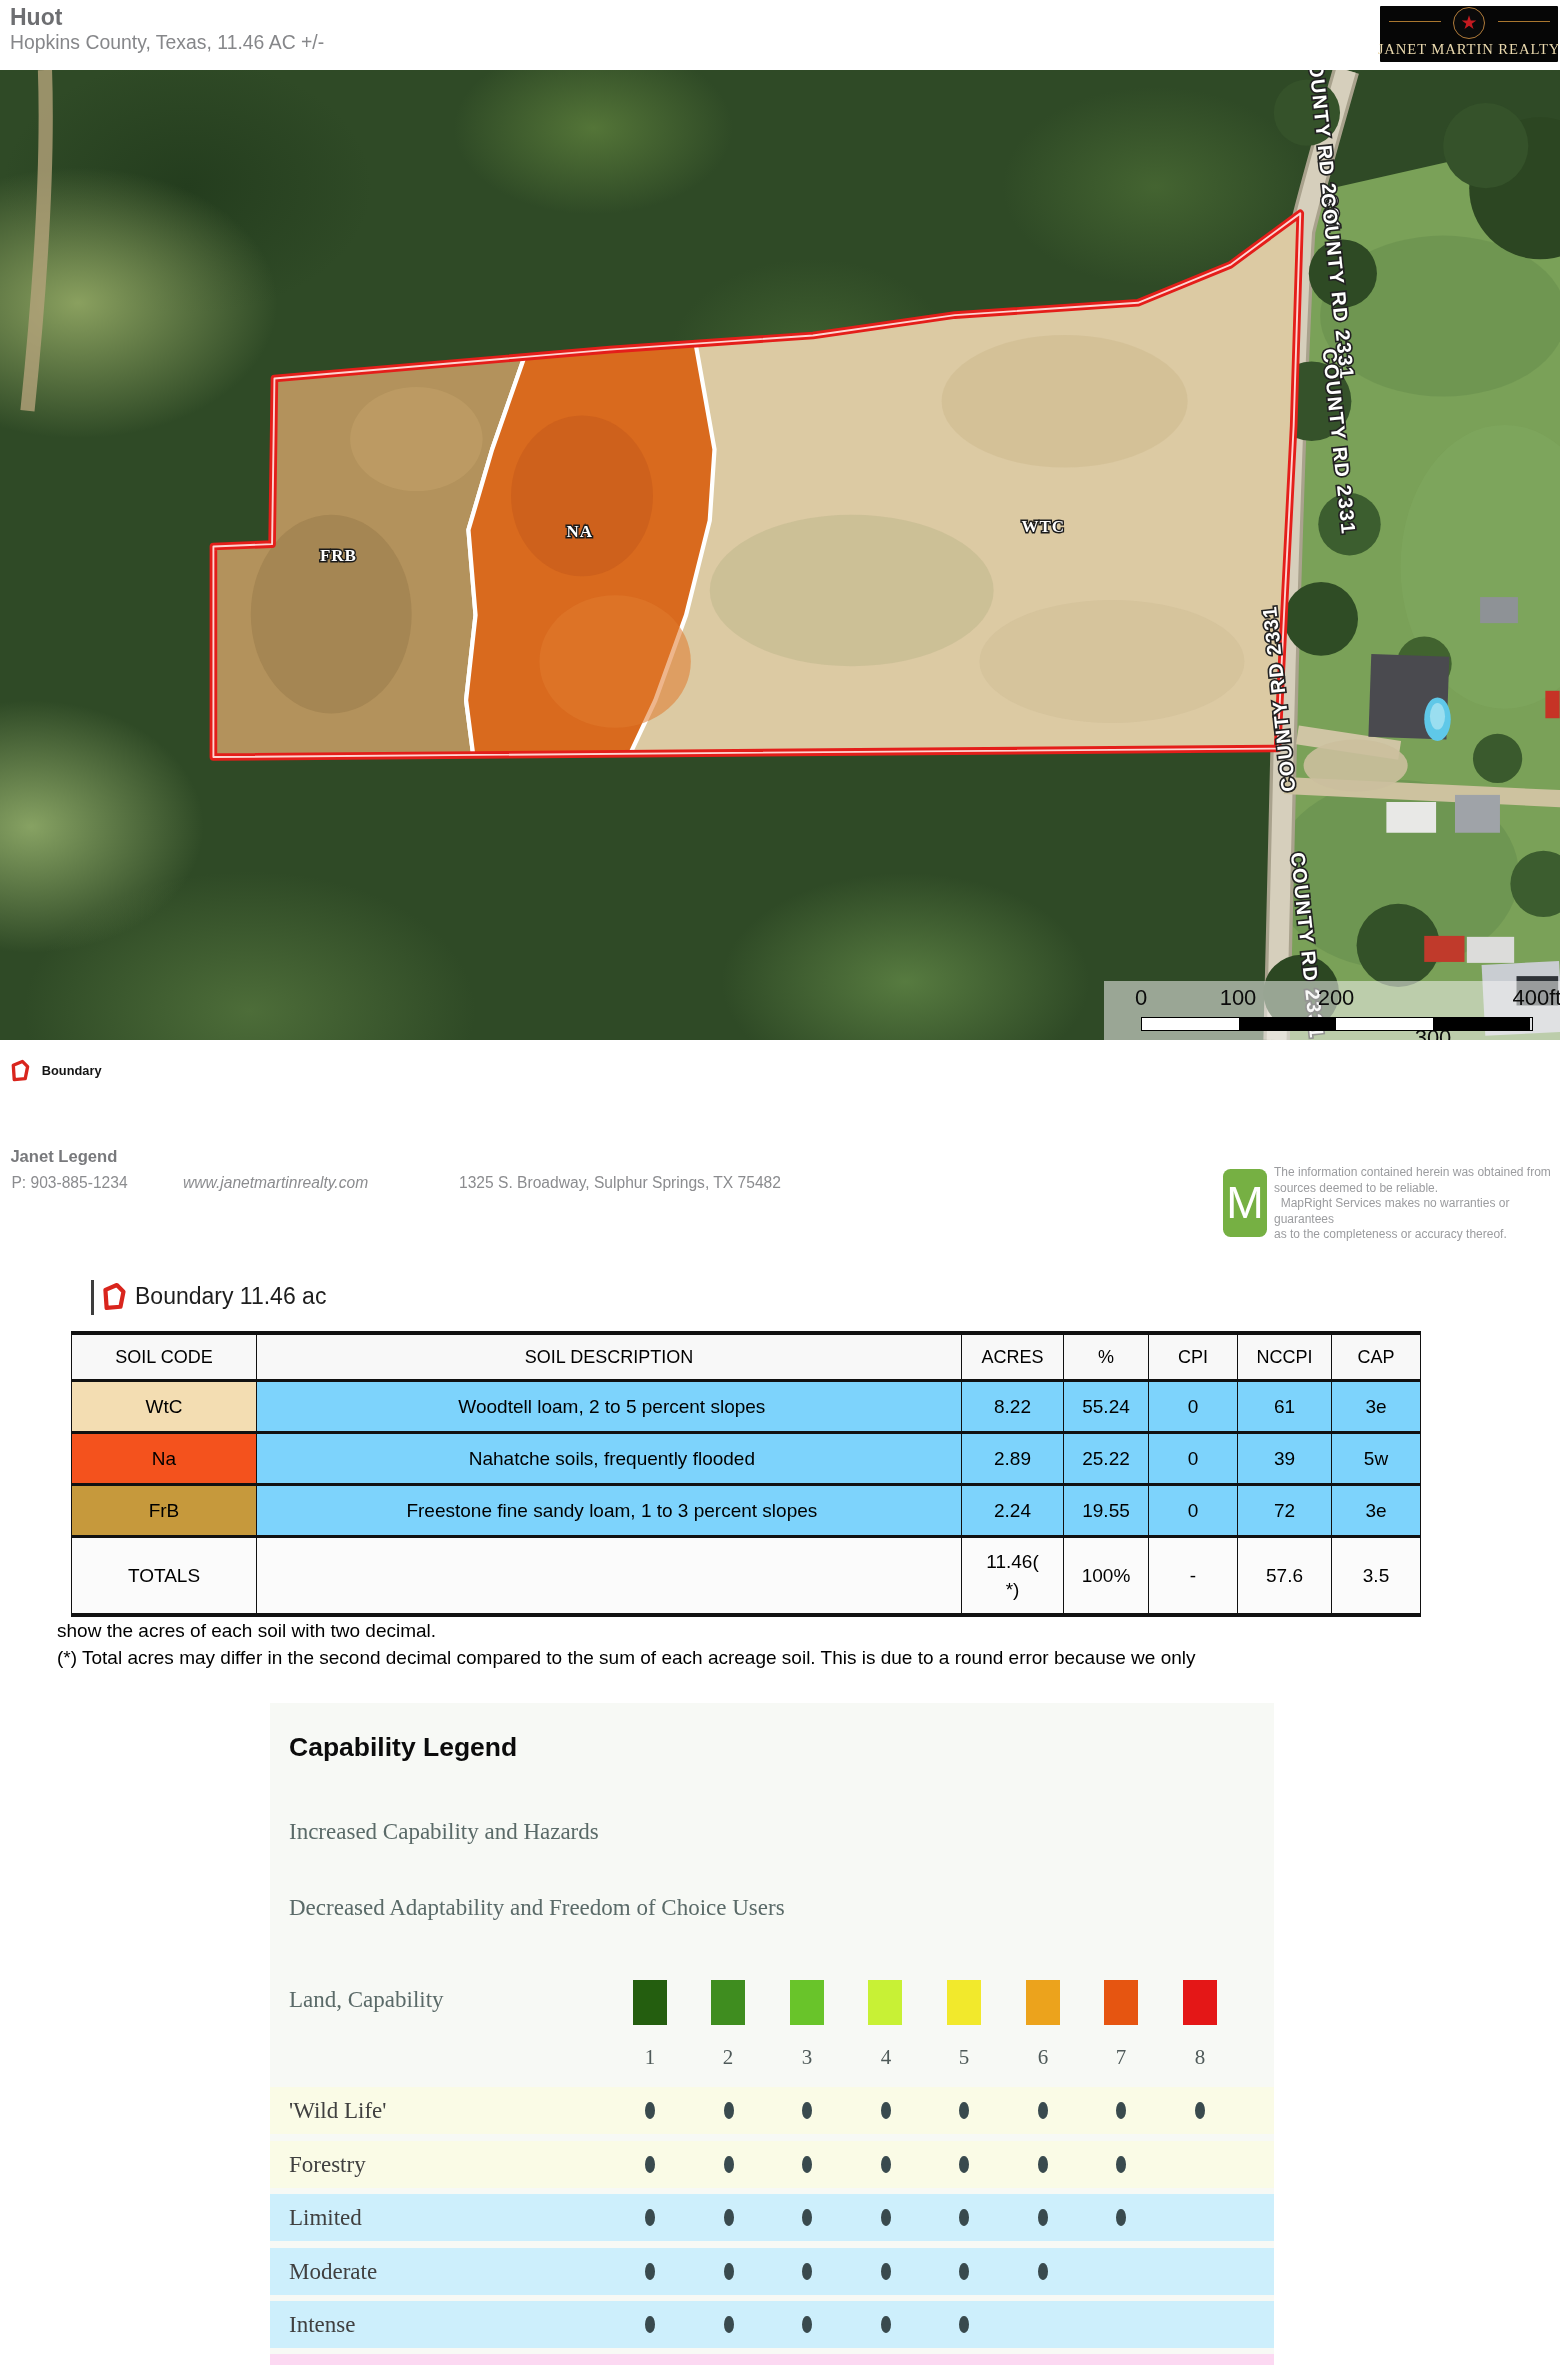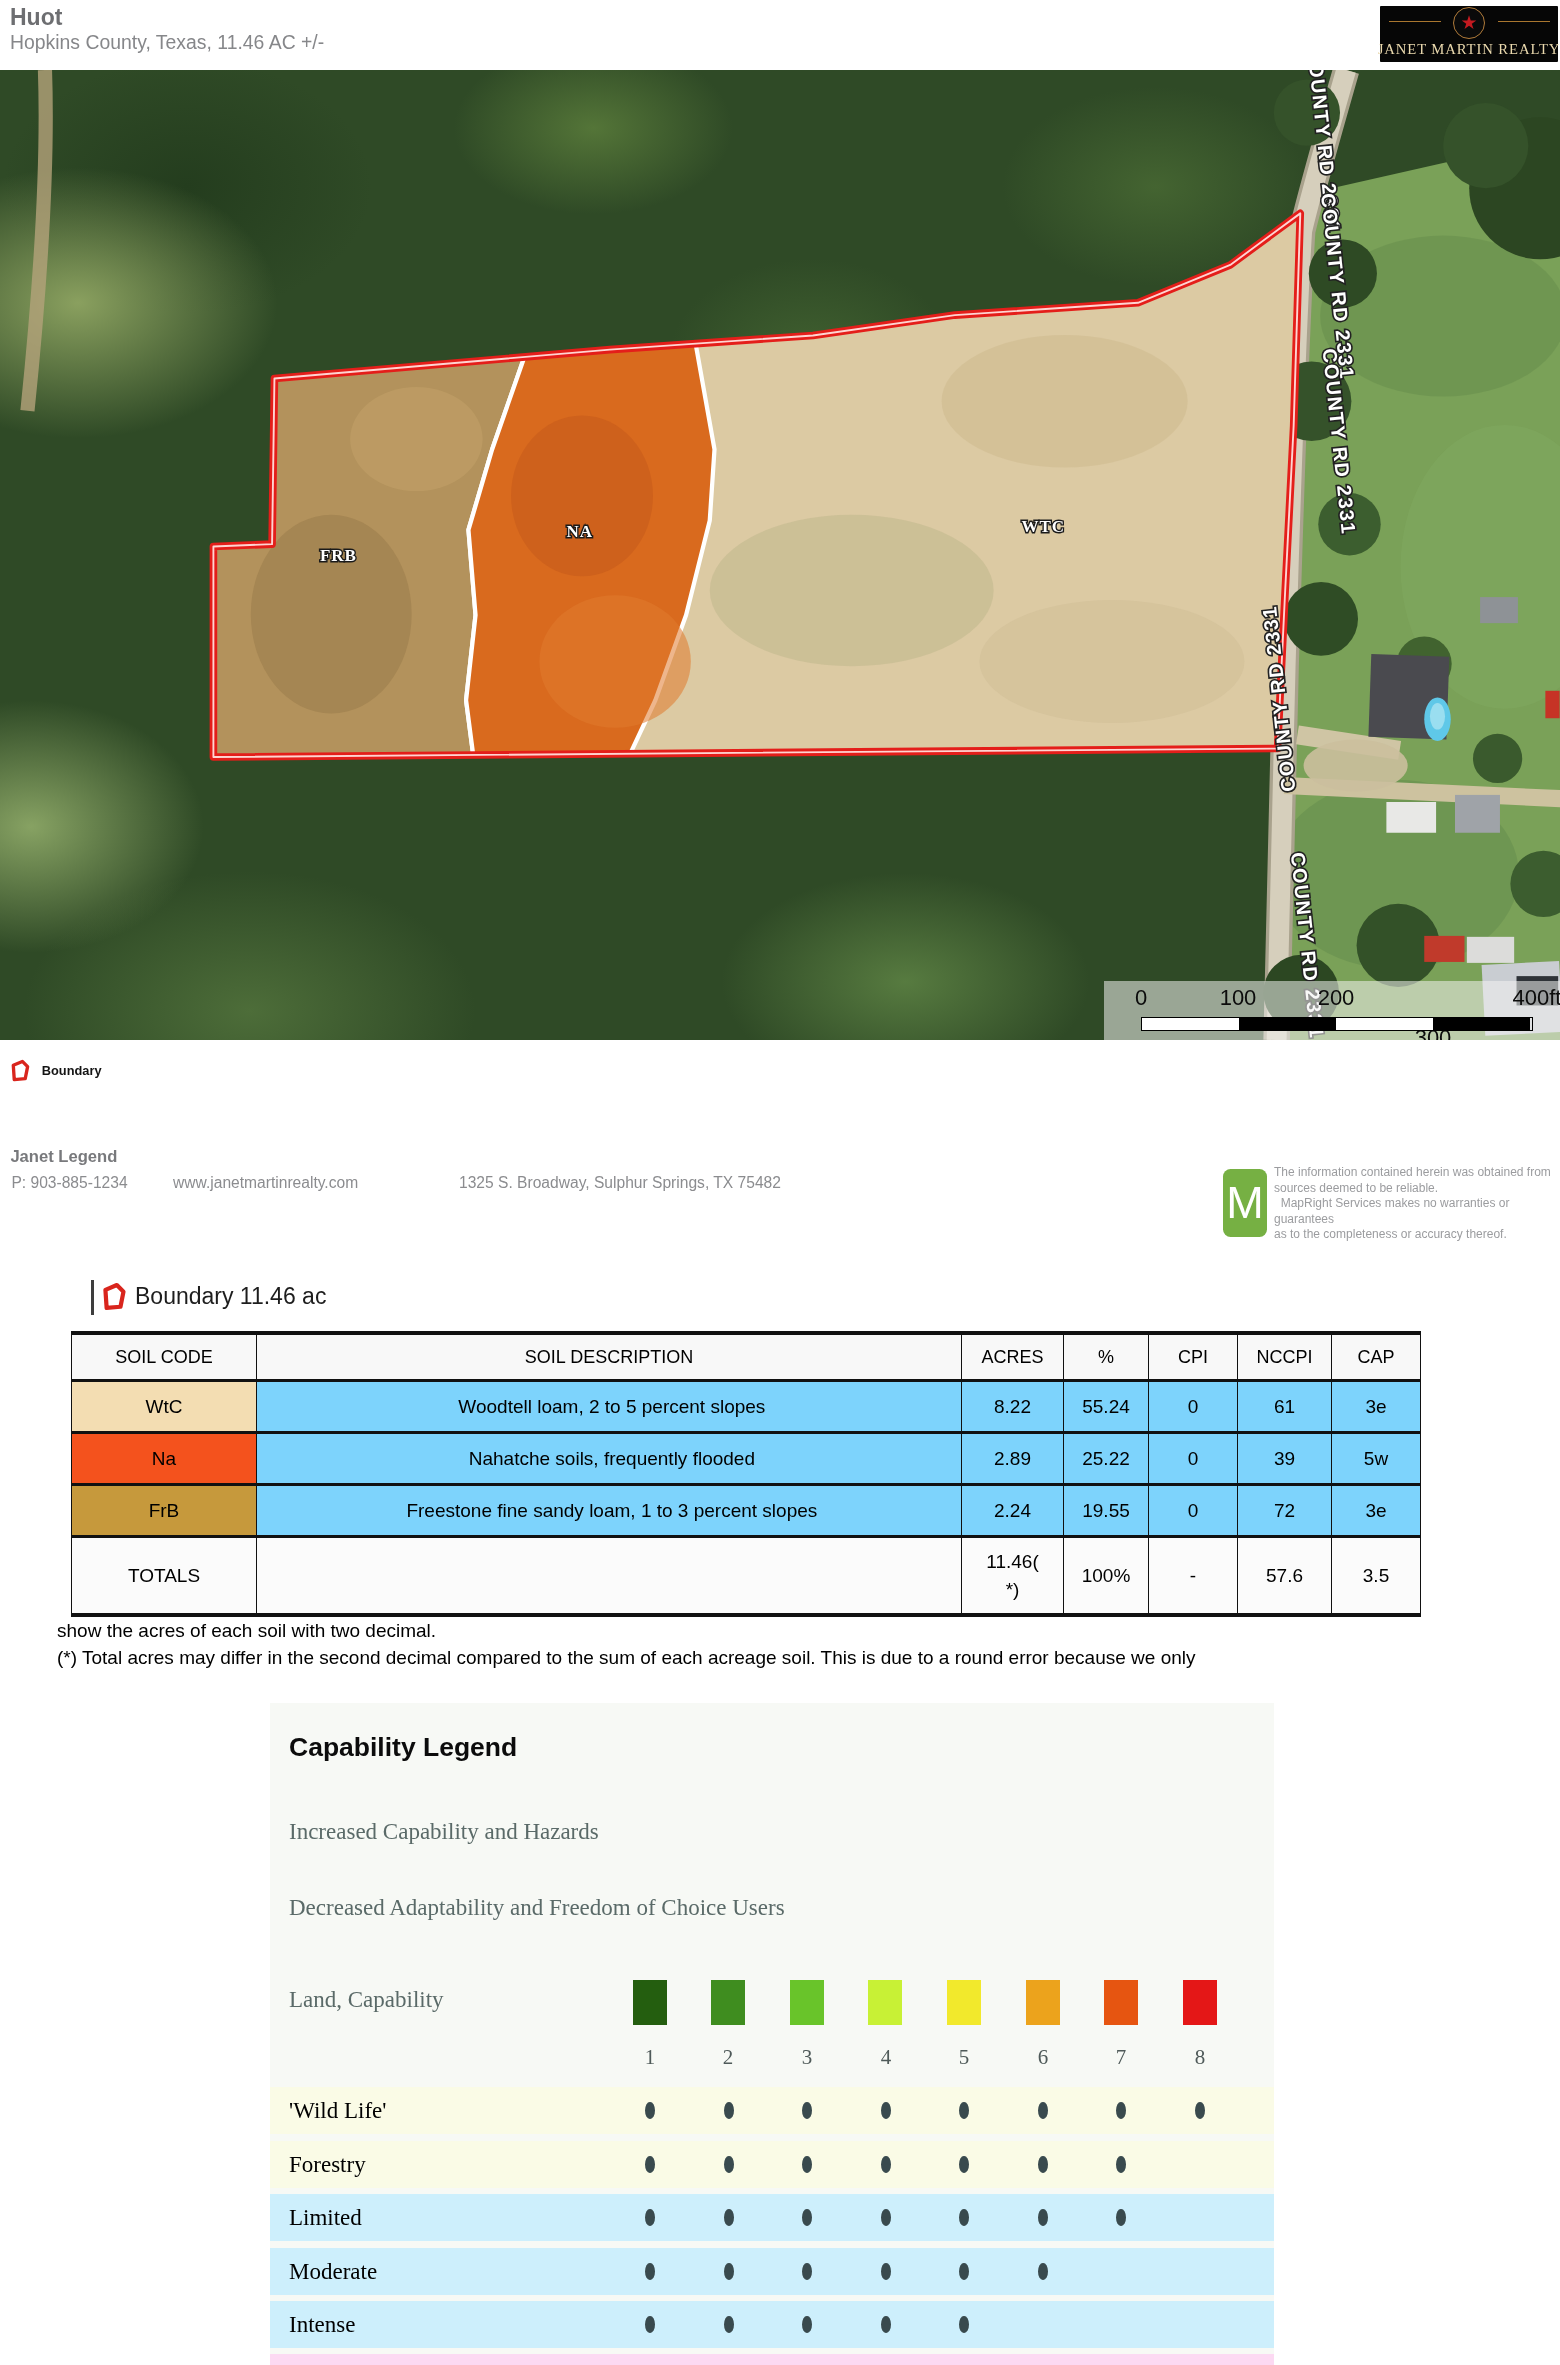--- a/index.html
+++ b/index.html
@@ -64,21 +64,21 @@
   .footnote{left:57px;width:1495px;font-size:19px;color:#000;line-height:26.5px;}
 
   
   #cap-panel{left:270px;top:1703px;width:1004px;height:1021px;background:#f7f9f5;}
   .cap-title{position:absolute;left:19px;top:29px;font-size:26.5px;font-weight:bold;color:#0c0c0c;}
   .cap-serif{font-family:"Liberation Serif",serif;color:#5a6a68;font-size:23px;position:absolute;left:19px;white-space:nowrap;}
   .cap-swatch{position:absolute;top:277px;width:34px;height:45px;}
   .cap-num{position:absolute;top:342px;transform:translateX(-50%);font-family:"Liberation Serif",serif;font-size:21px;color:#4f5a59;}
   .cap-row{position:absolute;left:0;width:1004px;height:47px;}
   .cap-row-label{position:absolute;left:19px;top:50%;transform:translateY(-50%);
-      font-family:"Liberation Serif",serif;font-size:23px;color:#000000;white-space:nowrap;}
+      font-family:"Liberation Serif",serif;font-size:23px;color:#404040;white-space:nowrap;}
   .cap-dot{position:absolute;top:15px;width:9.5px;height:17px;border-radius:50%;background:#394a4e;}
 </style>
 </head>
 <body>
 
 <div id="page">
 
   <div class="abs title">Huot</div>
   <div class="abs subtitle">Hopkins County, Texas, 11.46 AC +/-</div>
 
@@ -185,21 +185,21 @@
 
   <div class="abs legend-row">
     <svg width="21" height="23" viewBox="0 0 44 48">
       <polygon points="9,13 28,5 39,16 34,41 11,43" fill="none" stroke="#d9251d" stroke-width="7" stroke-linejoin="round"></polygon>
     </svg>
     <span class="legend-label">Boundary</span>
   </div>
 
   <div class="abs agent-name">Janet Legend</div>
   <div class="abs footer-line" style="left:11.4px;">P: 903-885-1234</div>
-  <div class="abs footer-line" style="left:173px;">www.janetmartinrealty.com</div>
+  <div class="abs footer-line" style="left:183px;font-style:italic;">www.janetmartinrealty.com</div>
   <div class="abs footer-line" style="left:459px;">1325 S. Broadway, Sulphur Springs, TX  75482</div>
 
   <div class="abs mlogo">
     <span>M</span>
   </div>
   <div class="abs disclaimer" id="disclaimer-lines">
       <div>The information contained herein was obtained from</div>
       <div>sources deemed to be reliable.</div>
       <div>&nbsp; MapRight Services makes no warranties or guarantees</div>
       <div>as to the completeness or accuracy thereof.</div>

